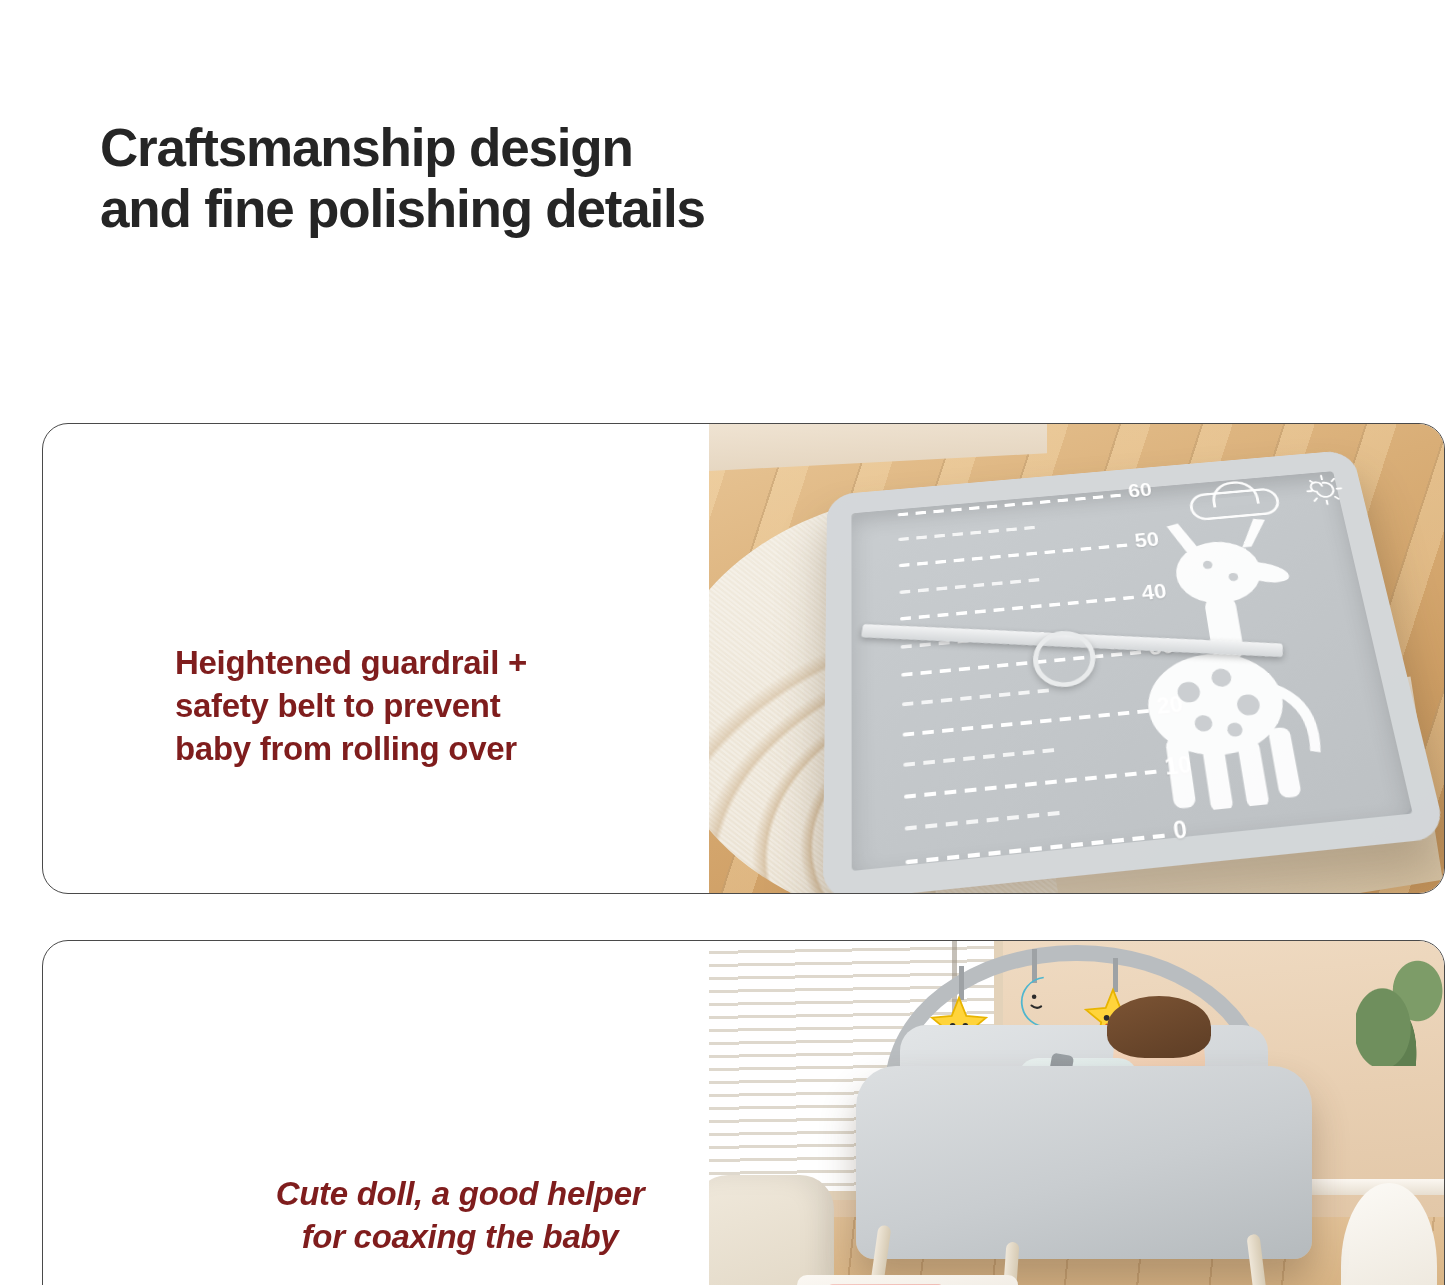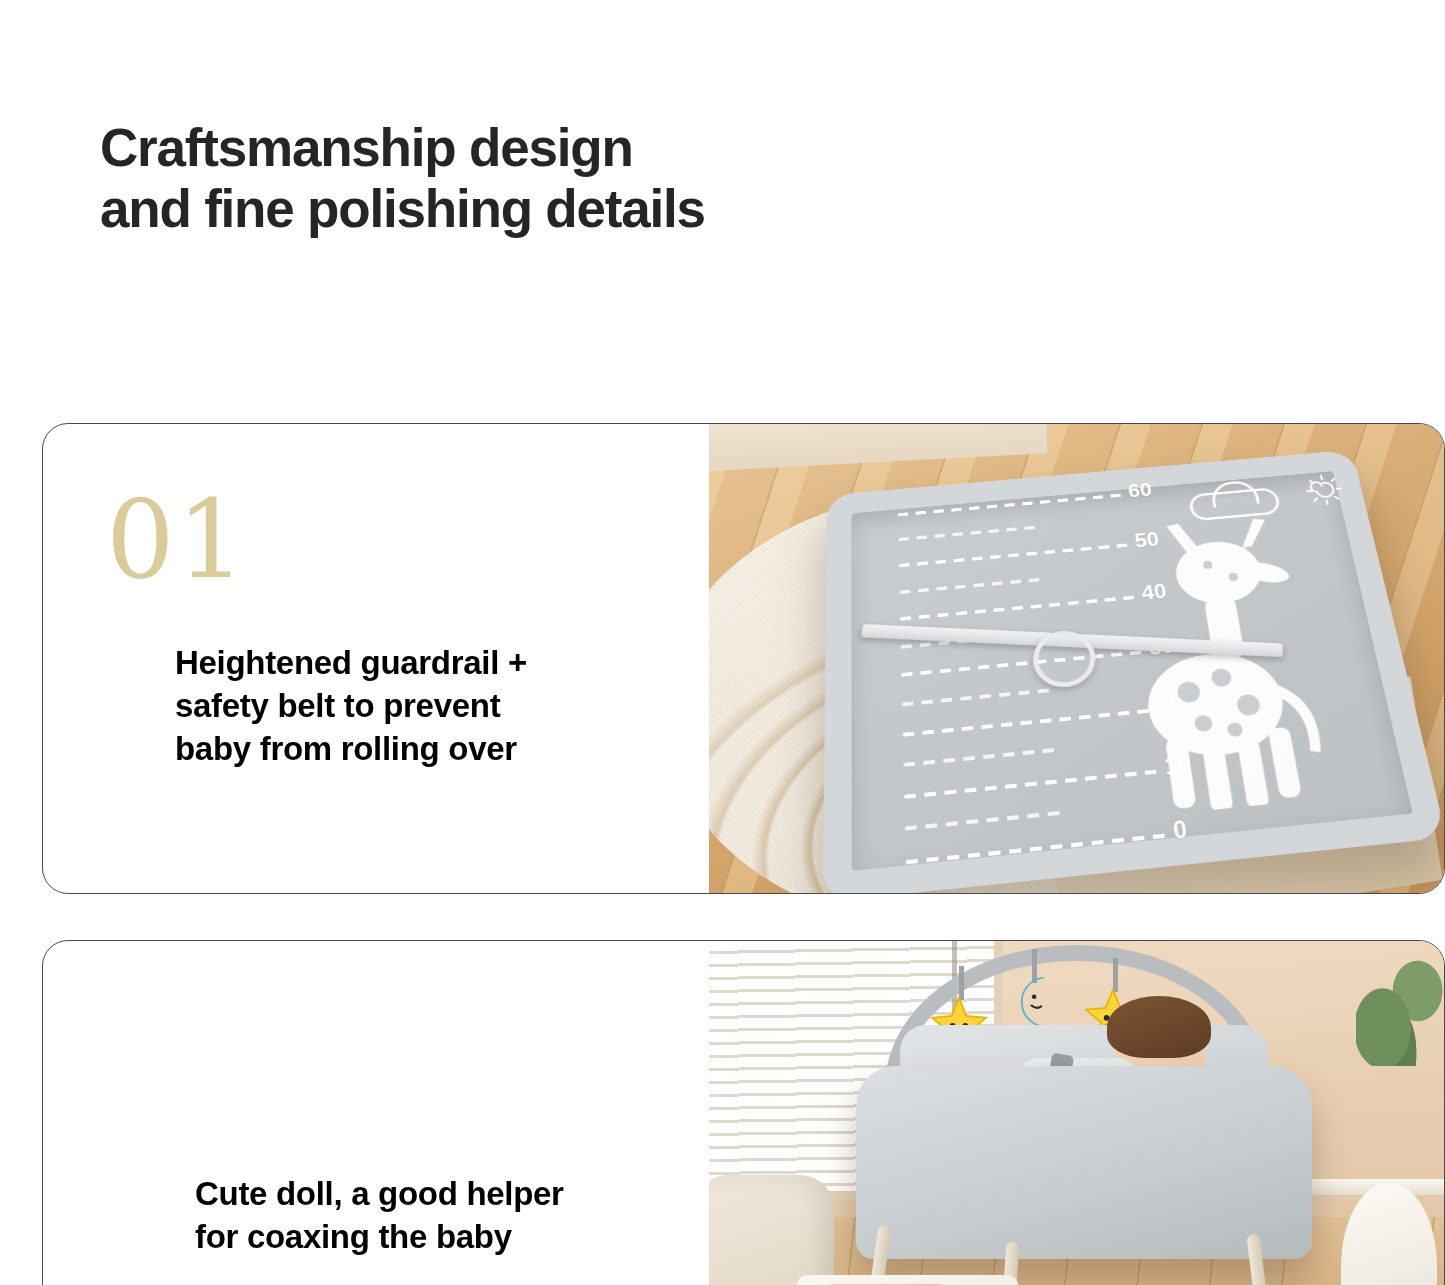--- a/index.html
+++ b/index.html
@@ -59,27 +59,27 @@
     letter-spacing: 2px;
     font-family: "DejaVu Serif", serif;
   }
   .card-1 .card-number { left: 63px; top: 62px; }
   .card-2 .card-number { left: 63px; top: 60px; }
 
   .card-title {
     position: absolute;
     font-size: 33px;
     font-weight: 700;
-    color: #000000;
+    color: #7f1d1d;
     line-height: 1.30;
     letter-spacing: -0.3px;
     white-space: pre-line;
   }
   .card-1 .card-title { left: 132px; top: 218px; width: 520px; }
-  .card-2 .card-title { left: 152px; top: 232px; width: 530px; text-align: left; }
+  .card-2 .card-title { left: 152px; top: 232px; width: 530px; text-align: center; font-style: italic; }
 
   
   .card-photo {
     flex: 1 1 auto;
     position: relative;
     overflow: hidden;
   }
 
   
   .ph1-floor {
@@ -312,21 +312,20 @@
 </style>
 </head>
 <body>
 
 <h1 class="page-heading">Craftsmanship design
 and fine polishing details</h1>
 
 <section class="card card-1">
 
   <div class="card-text">
-    <div class="card-number">01</div>
     <div class="card-title">Heightened guardrail +
 safety belt to prevent
 baby from rolling over</div>
   </div>
 
   <div class="card-photo">
     <div class="ph1-floor"></div>
     <div class="ph1-wall"></div>
     <div class="ph1-rug"></div>
 

